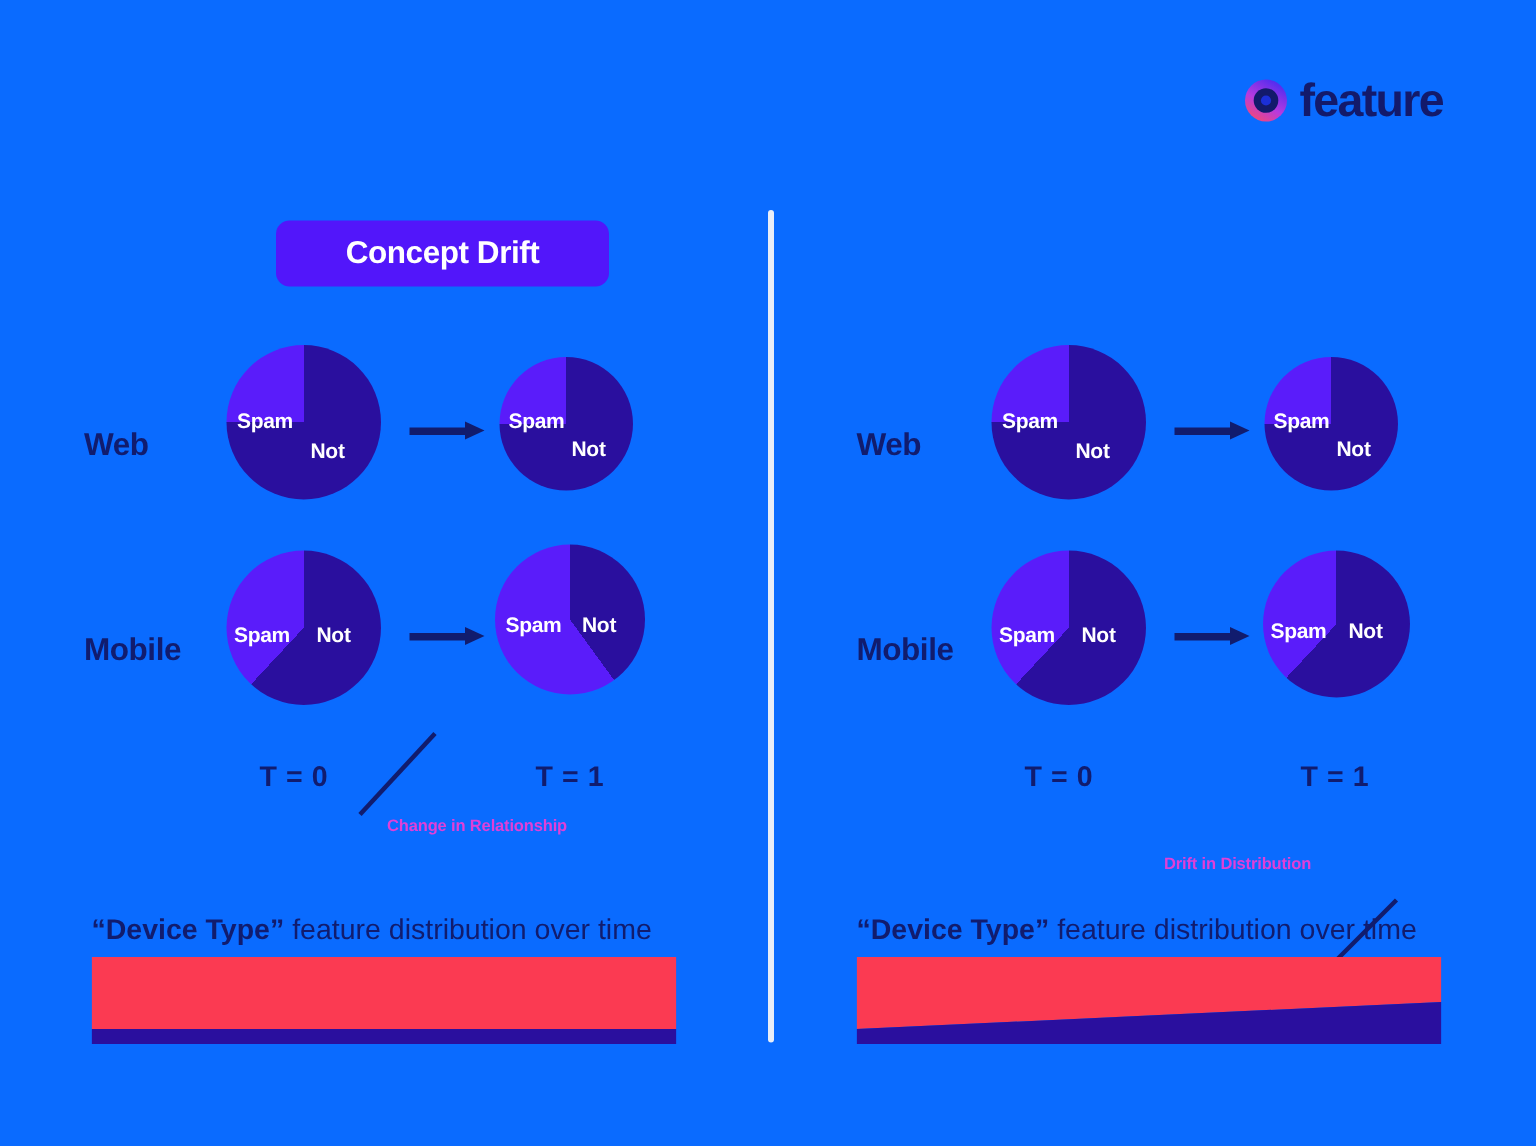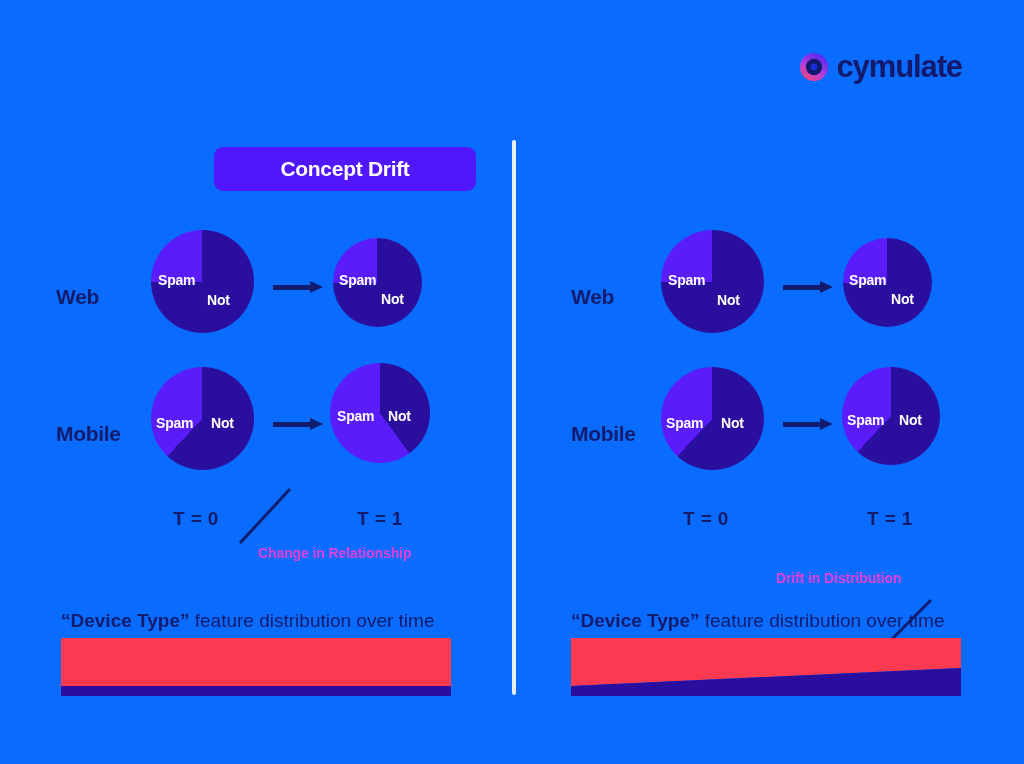--- a/index.html
+++ b/index.html
@@ -37,21 +37,21 @@
     background:#e8eef8;border-radius:2px;
   }
 
   .pill{
     position:absolute;top:27px;
     height:44px;border-radius:9px;background:#5216fa;
     color:#ffffff;font-size:21px;font-weight:bold;
     display:flex;align-items:center;justify-content:center;
     letter-spacing:-0.3px;
   }
-  .panel-left .pill{left:164px;width:262px;margin-left:30px;}
+  .panel-left .pill{left:164px;width:222px;}
   .panel-right .pill{left:164px;width:222px;}
 
   
   .rowlabel{
     position:absolute;font-size:21px;font-weight:bold;color:#111c6e;
     letter-spacing:-0.3px;
   }
 
   
   .pie{position:absolute;border-radius:50%;}
@@ -70,21 +70,21 @@
   }
 
   
   .tlabel{
     position:absolute;font-size:19px;font-weight:bold;color:#111c6e;
     letter-spacing:0.4px;
   }
 
   
   .annot{
-    position:absolute;font-size:14px;font-weight:bold;
+    position:absolute;font-size:11px;font-weight:bold;
     color:#e040d8;letter-spacing:-0.1px;white-space:nowrap;
   }
   .annot-line{position:absolute;overflow:visible;}
 
   
   .dist-caption{
     position:absolute;font-size:19px;color:#111c6e;white-space:nowrap;
   }
   .dist-caption b{font-weight:bold;}
   .dist-bar{position:absolute;overflow:hidden;}
@@ -103,21 +103,21 @@
             <stop offset="0%" stop-color="#f8496b"></stop>
             <stop offset="45%" stop-color="#b63ae0"></stop>
             <stop offset="100%" stop-color="#4a2bf0"></stop>
           </linearGradient>
         </defs>
         <circle cx="15" cy="15" r="14" fill="url(#ringgrad)"></circle>
         <circle cx="15" cy="15" r="8.2" fill="#131a6b"></circle>
         <circle cx="15" cy="15" r="3.4" fill="#1b2fd8"></circle>
       </svg>
     </span>
-    <span class="logo-text">cymulate</span>
+    <span class="logo-text">feature</span>
   </div>
 
   <div class="divider"></div>
 
   <div class="panel panel-left">
     <div class="pill">Concept Drift</div>
 
     <div class="rowlabel" style="left:36px;top:165px;">Web</div>
 
     <div class="pie" style="left:131px;top:110px;width:103px;height:103px;

